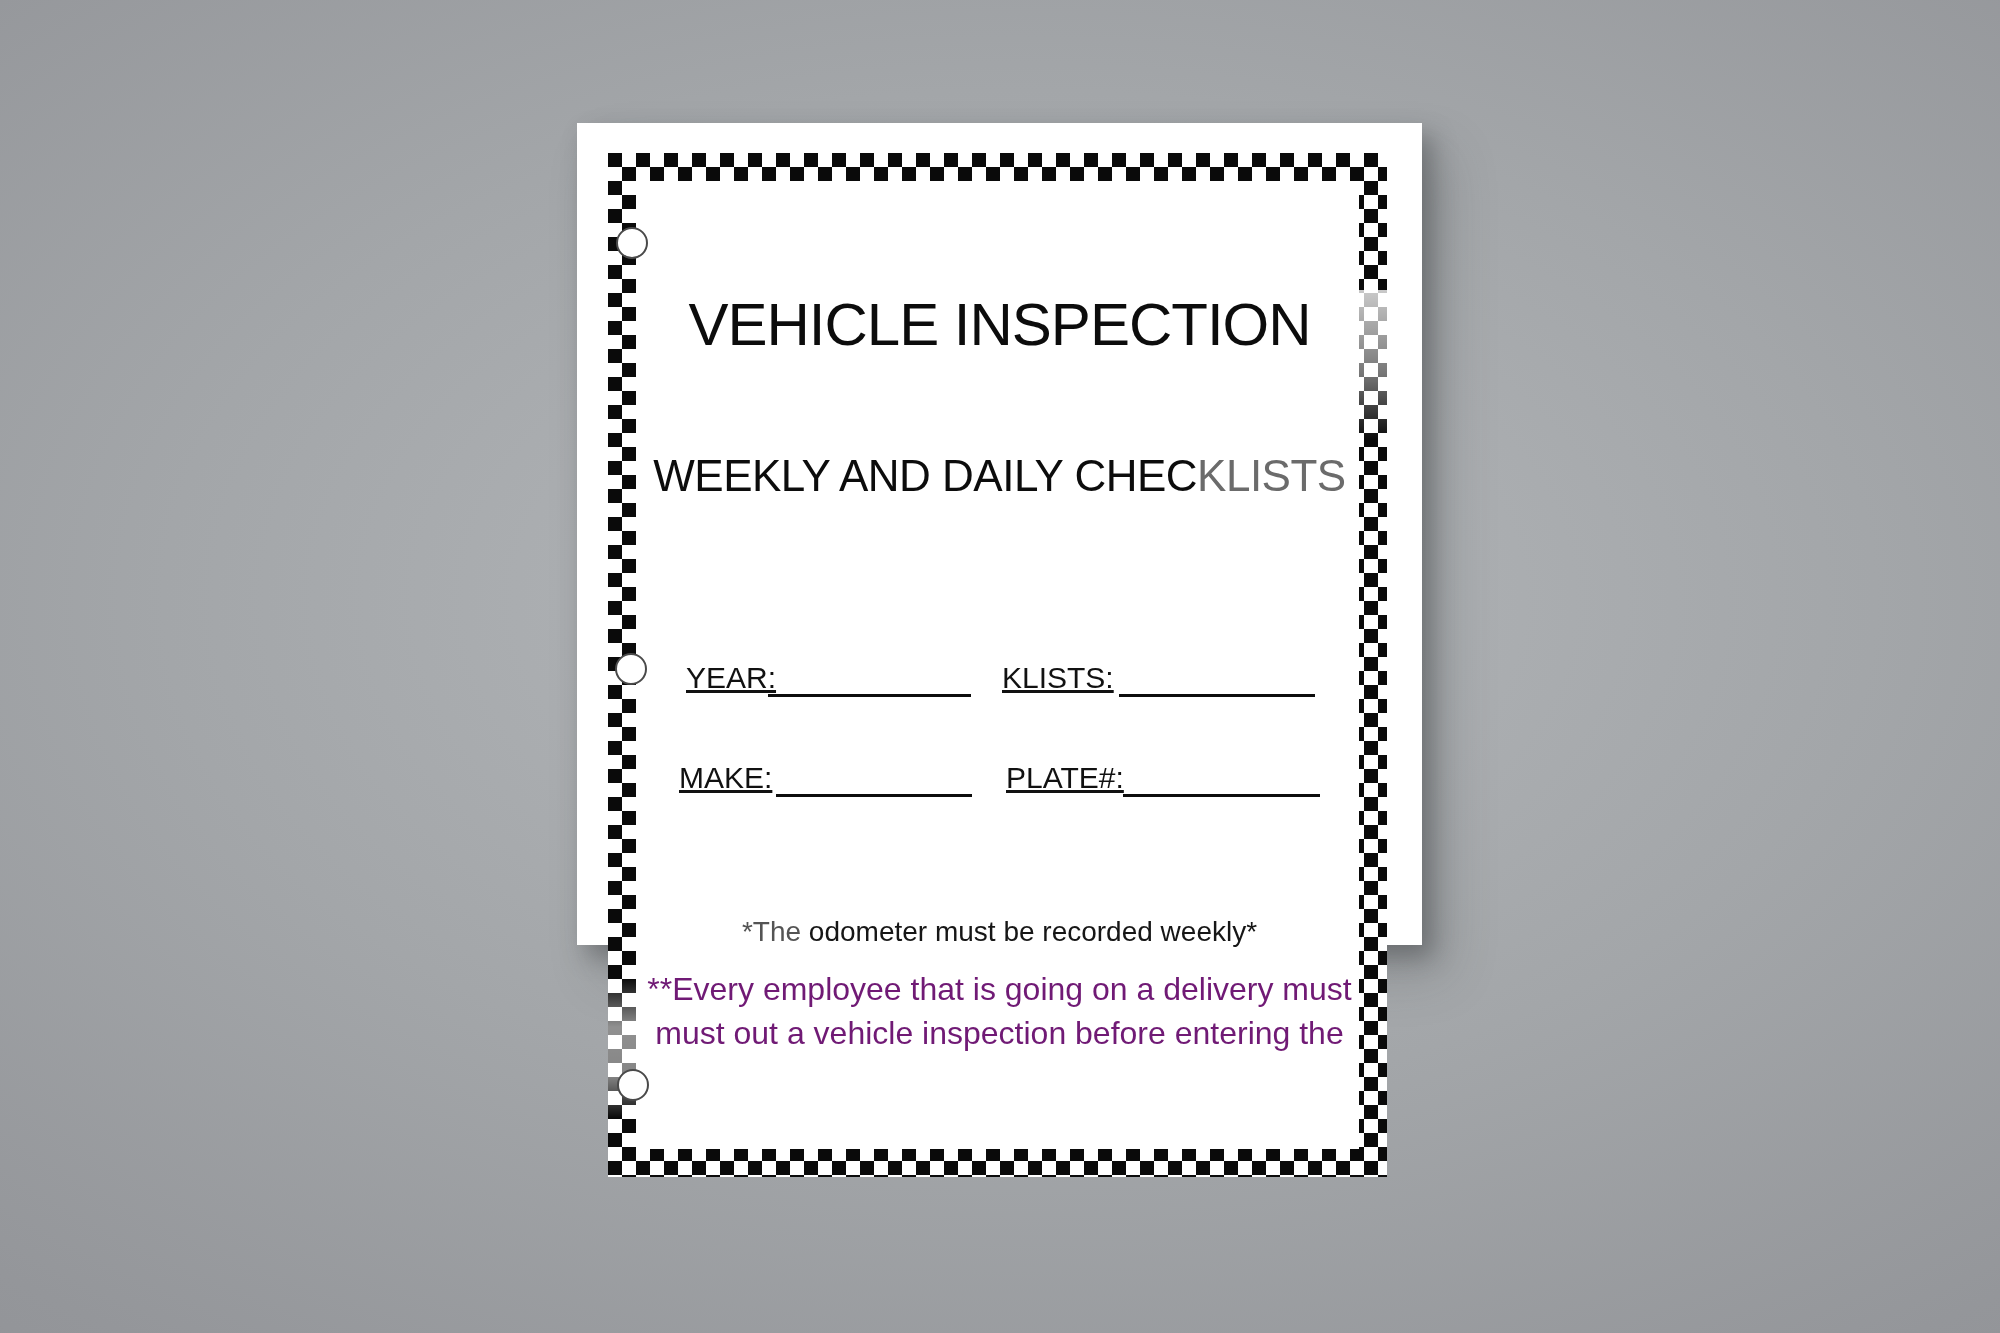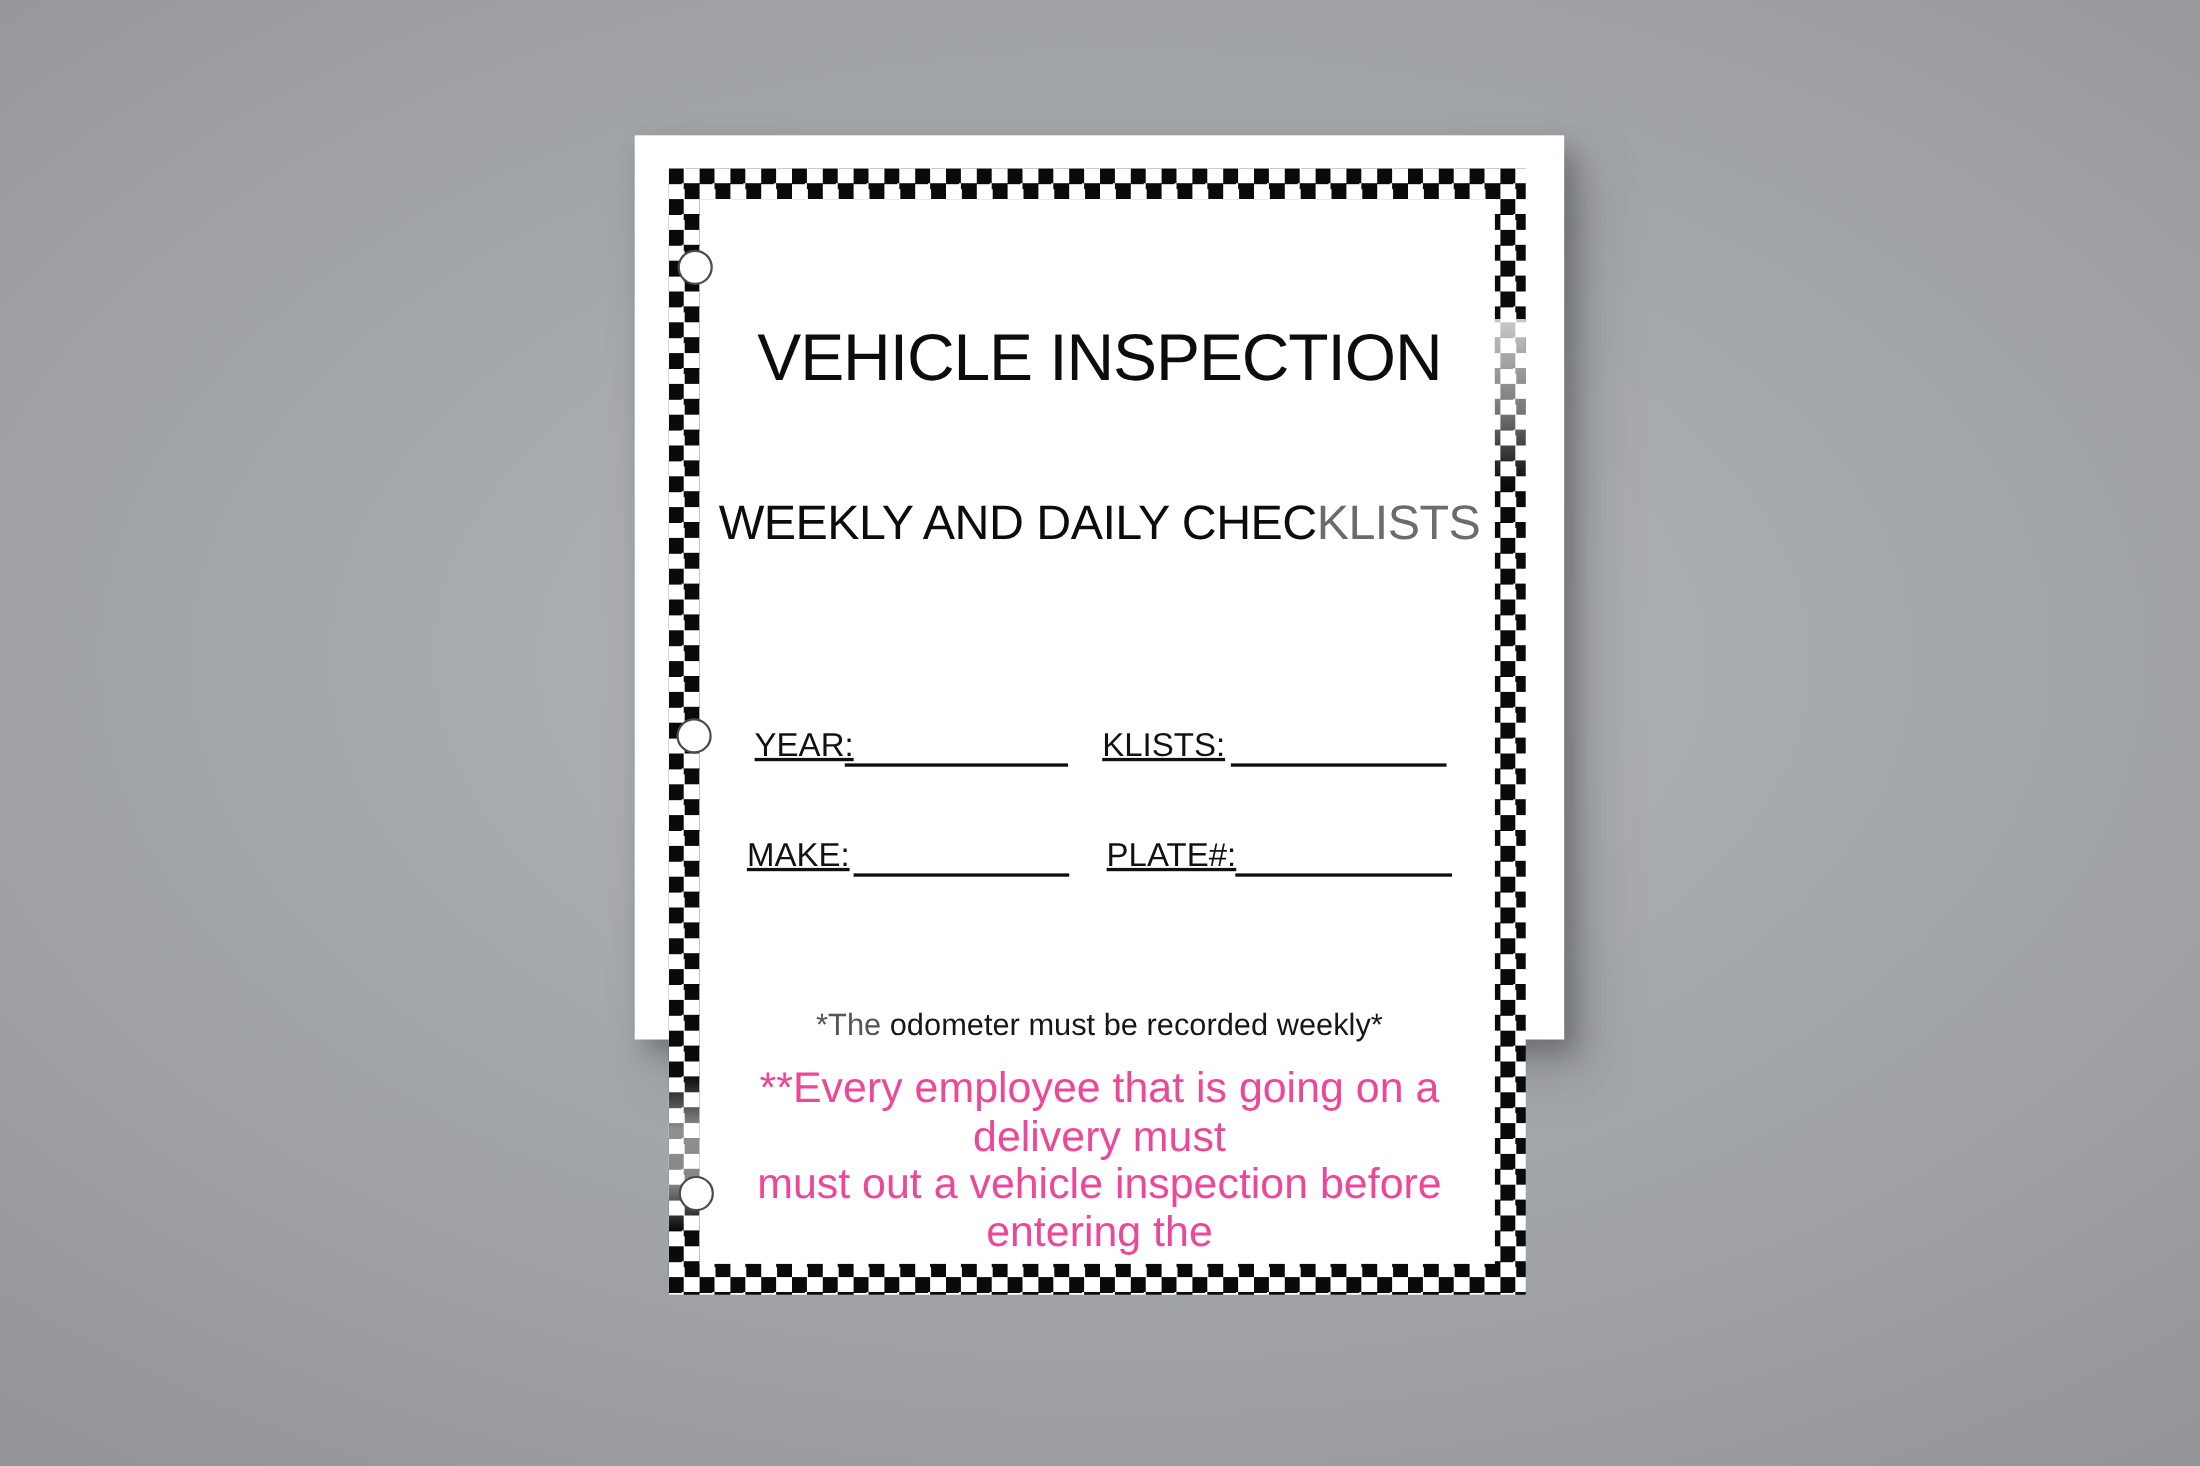--- a/index.html
+++ b/index.html
@@ -69,21 +69,21 @@
   .l-model{left:542px;top:571px;width:196px;}
   .l-make{left:199px;top:671px;width:196px;}
   .l-plate{left:546px;top:671px;width:197px;}
 
   .note-1{
     position:absolute;left:59px;width:727px;top:792px;
     text-align:center;font-size:28px;line-height:1.2;color:#161616;white-space:nowrap;
   }
   .note-2{
     position:absolute;left:59px;width:727px;top:845px;
-    text-align:center;font-size:39px;line-height:43.5px;color:#ec4899;
+    text-align:center;font-size:32px;line-height:43.5px;color:#701a75;
   }
 </style>
 </head>
 <body>
 
 <div class="stage">
 
   <div class="sheet">
 
     <div class="checker-frame">

